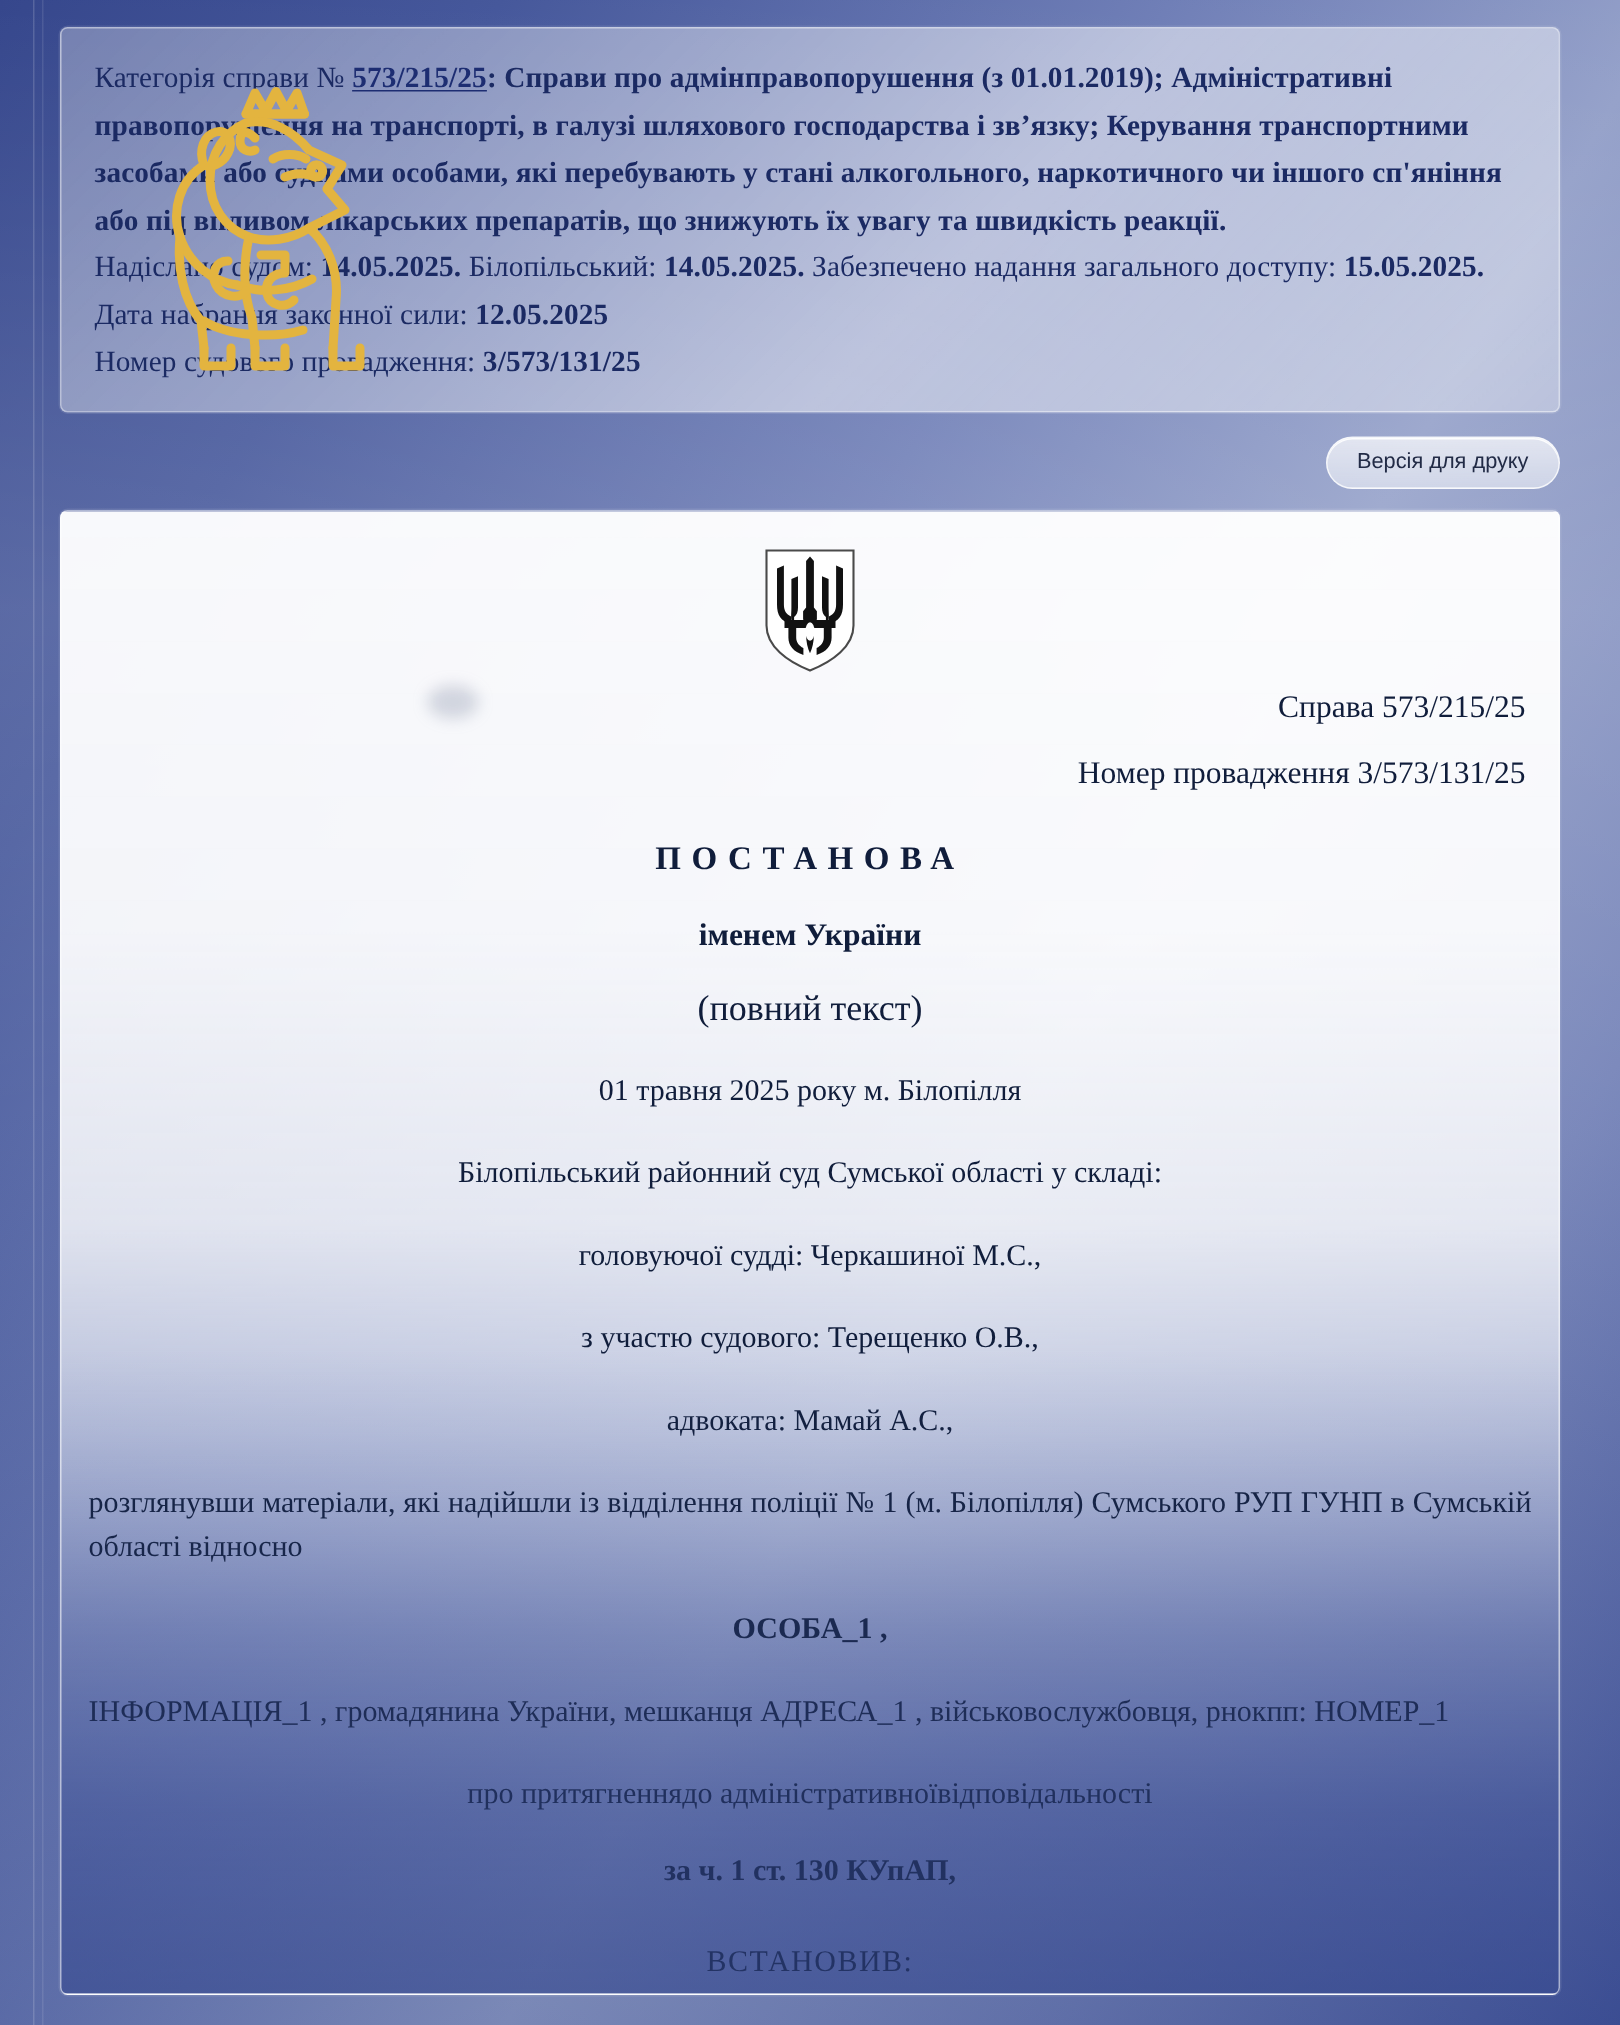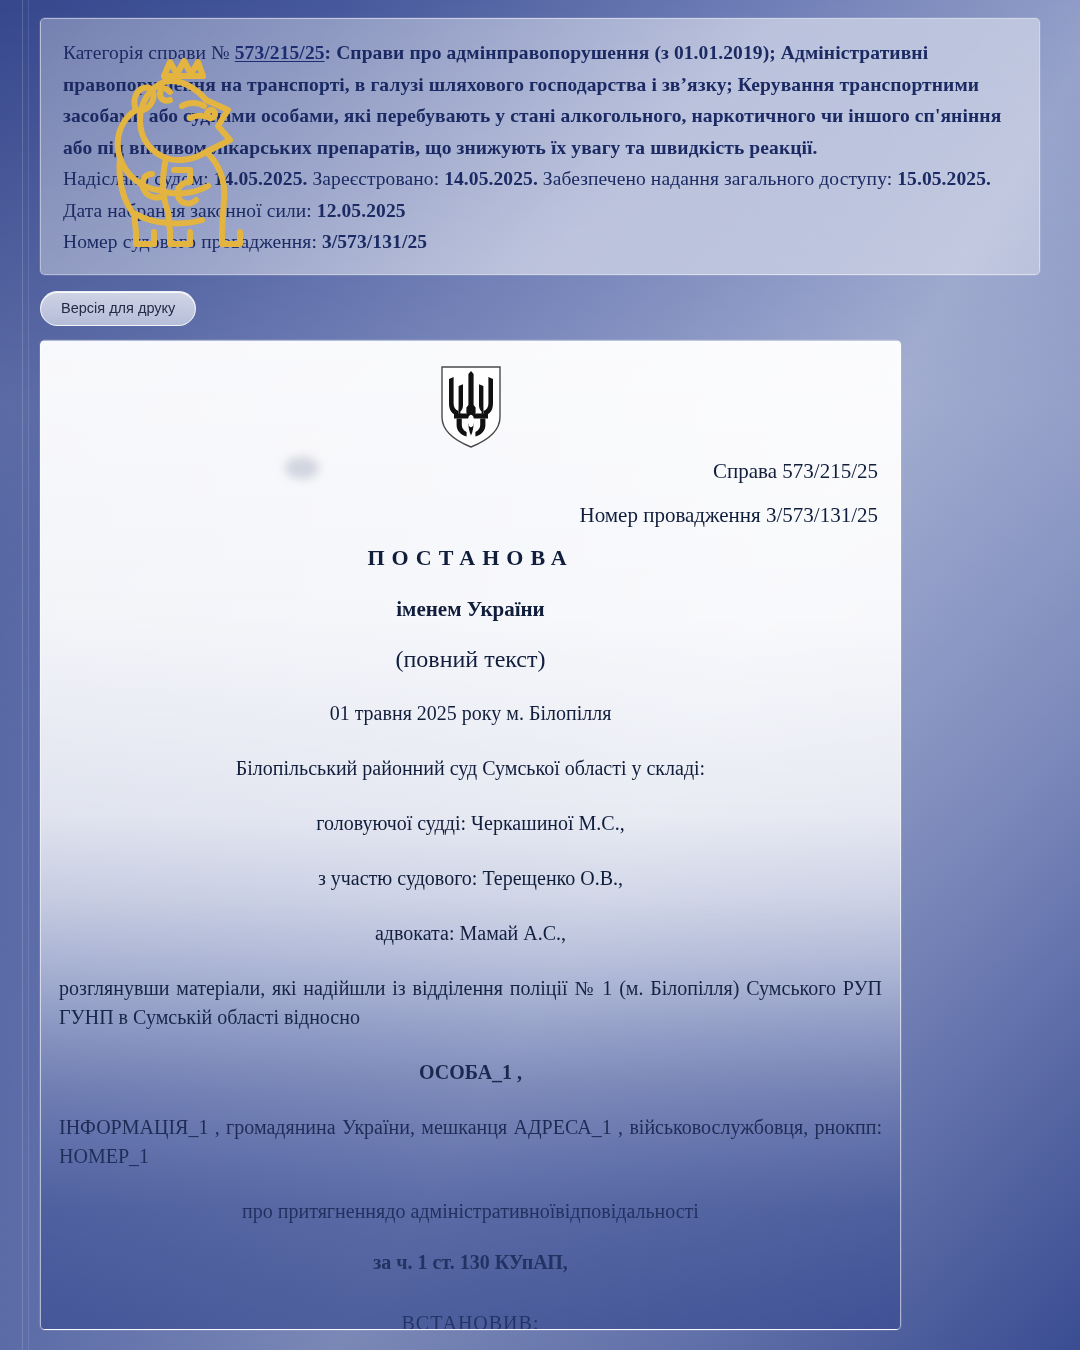--- a/index.html
+++ b/index.html
@@ -75,38 +75,39 @@
     text-decoration: underline;
     text-underline-offset: 2px;
     font-weight: 700;
   }
 
   
   #print-row {
     width: 1000px;
     margin-top: 16px;
     display: flex;
+    justify-content: flex-end;
   }
   #print-btn {
     font-family: "Liberation Sans", sans-serif;
     font-size: 14.5px;
     color: #222b46;
     padding: 8px 20px 9px 20px;
     border: 1px solid rgba(255,255,255,0.75);
     border-radius: 18px;
     background: linear-gradient(to bottom, rgba(255,255,255,0.72), rgba(238,241,248,0.62));
     box-shadow: inset 0 1px 0 rgba(255,255,255,0.9);
     white-space: nowrap;
     cursor: pointer;
   }
 
   
   #doc-card {
     margin-top: 14px;
-    width: 861px;
+    width: 1000px;
     height: 990px;
     padding: 0;
     overflow: hidden;
     background: linear-gradient(to bottom,
         rgba(255,255,255,0.96) 0%,
         rgba(255,255,255,0.93) 28%,
         rgba(246,247,250,0.86) 48%,
         rgba(214,219,235,0.72) 62%,
         rgba(150,161,200,0.56) 76%,
         rgba(92,108,168,0.45) 88%,
@@ -148,21 +149,21 @@
   }
 
   .doc-center {
     text-align: center;
     color: #101d3b;
   }
   #title-postanova {
     font-size: 22px;
     font-weight: 700;
     letter-spacing: 7px;
-    margin-top: 8px;
+    margin-top: 22px;
   }
   #title-imenem {
     font-size: 21px;
     font-weight: 700;
     margin-top: 26px;
     font-family: Liberation Serif, serif;
   }
   #title-full {
     font-size: 24px;
     font-weight: 400;
@@ -234,21 +235,21 @@
   <div id="seam-left"></div>
   <div id="seam-left2"></div>
 
   <div id="content">
 
     <div id="meta-card" class="card">
       <div class="meta-line">
         <span>Категорія справи № </span><a class="case-link" href="#">573/215/25</a><b>: Справи про адмінправопорушення (з 01.01.2019); Адміністративні правопорушення на транспорті, в галузі шляхового господарства і зв’язку; Керування транспортними засобами або суднами особами, які перебувають у стані алкогольного, наркотичного чи іншого сп'яніння або під впливом лікарських препаратів, що знижують їх увагу та швидкість реакції.</b>
       </div>
       <div class="meta-line">
-        <span>Надіслано судом: </span><b>14.05.2025.</b><span> Зареєстровано: </span><b>14.05.2025.</b><span> Забезпечено надання загального доступу: </span><b>15.05.2025.</b>
+        <span>Надіслано судом: </span><b>14.05.2025.</b><span> Білопільський: </span><b>14.05.2025.</b><span> Забезпечено надання загального доступу: </span><b>15.05.2025.</b>
       </div>
       <div class="meta-line">
         <span>Дата набрання законної сили: </span><b>12.05.2025</b>
       </div>
       <div class="meta-line">
         <span>Номер судового провадження: </span><b>3/573/131/25</b>
       </div>
     </div>
 
     <div id="print-row">

